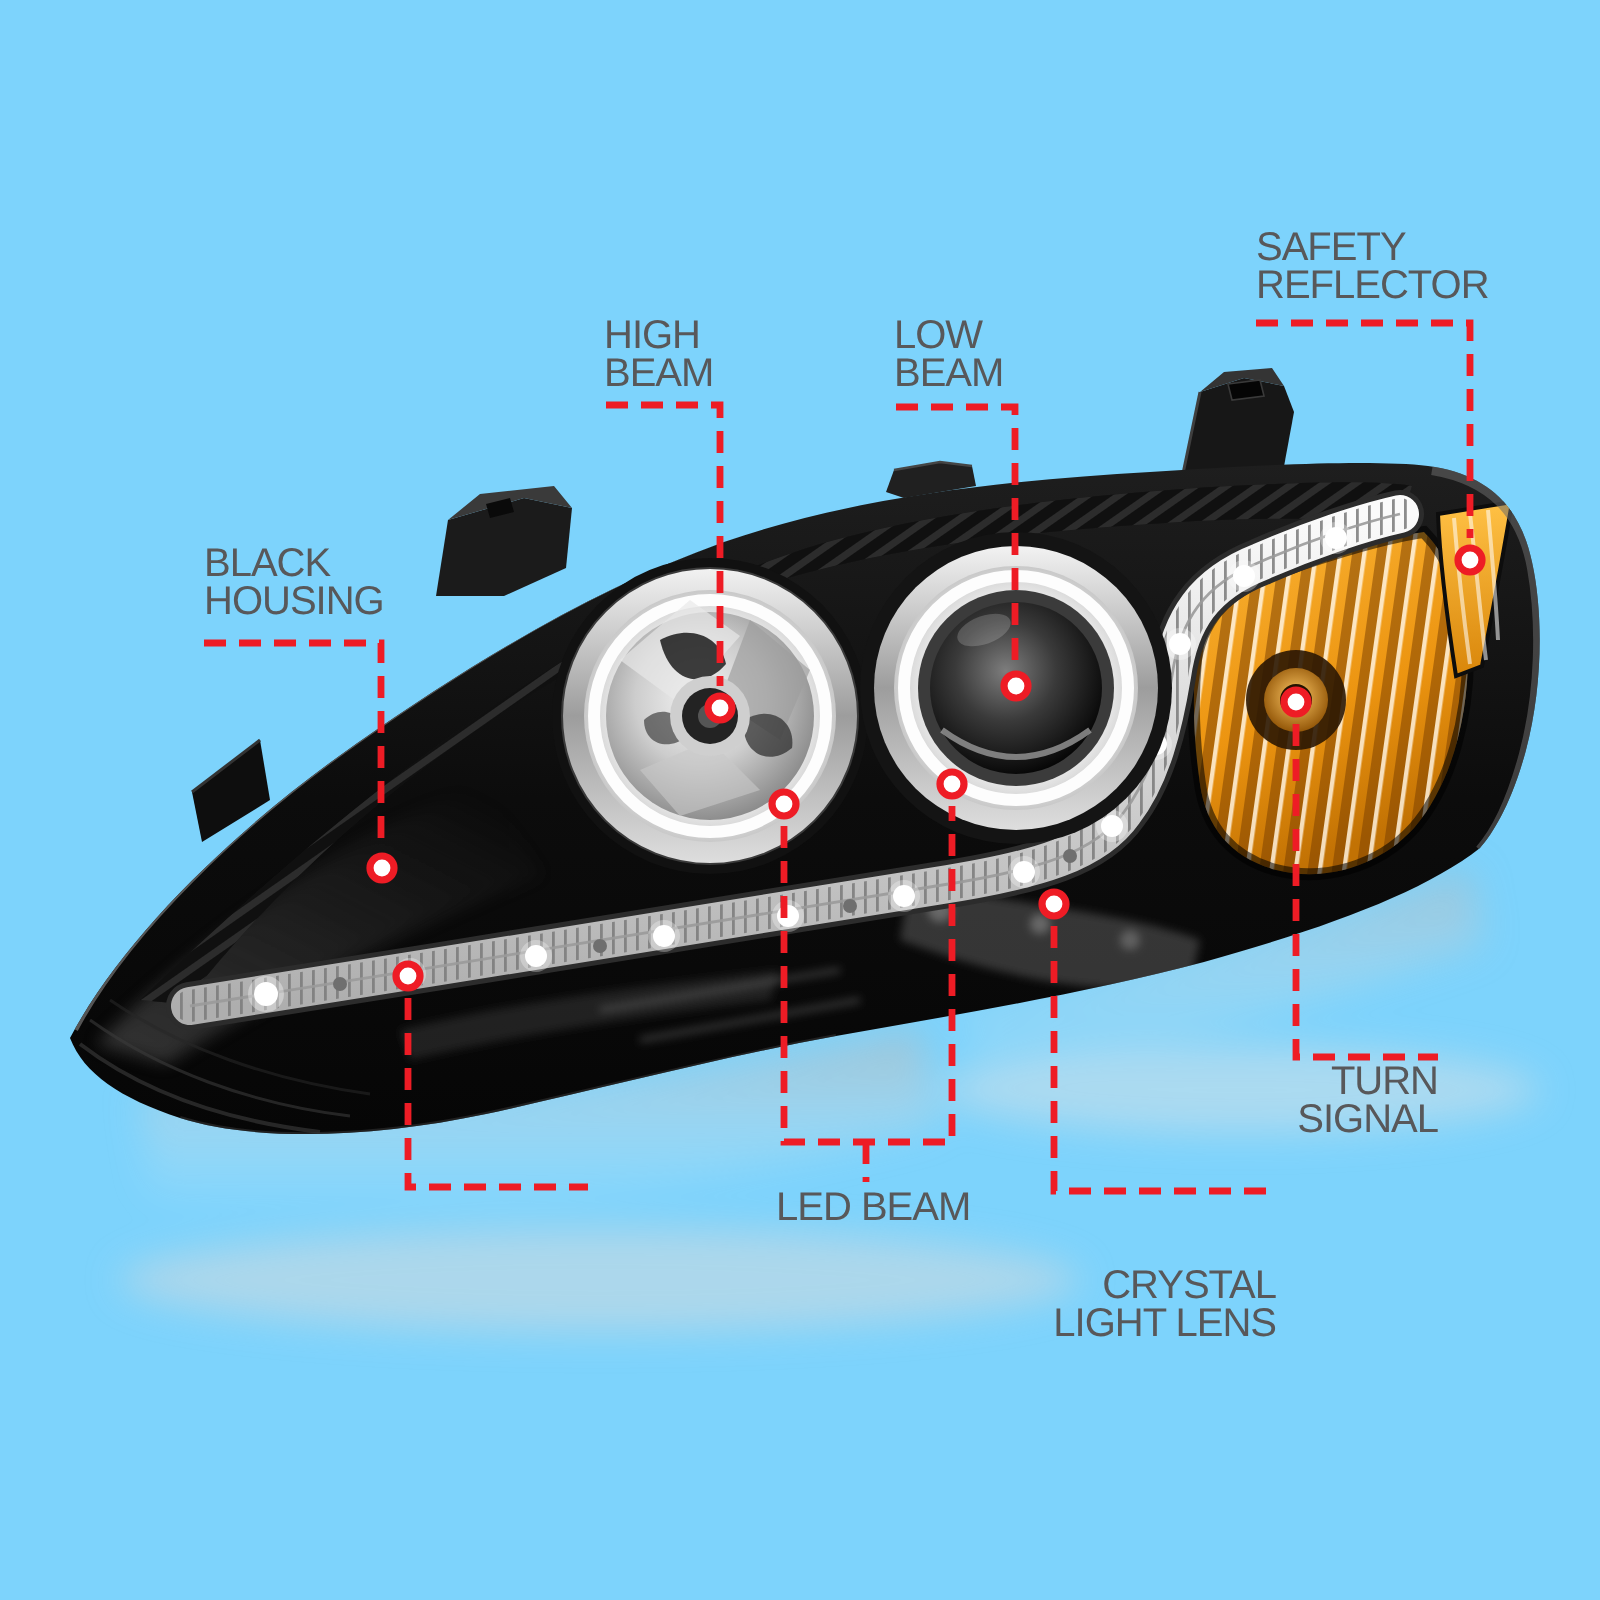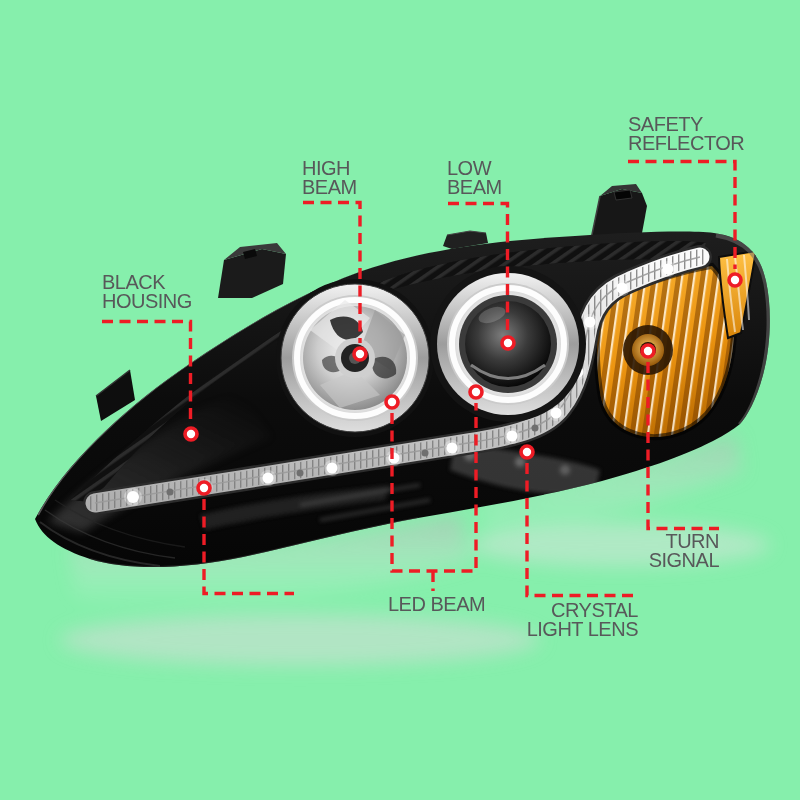--- a/index.html
+++ b/index.html
@@ -1,17 +1,17 @@
 <!DOCTYPE html>
 <html style="--label: #58585a;"><head>
 <meta charset="utf-8">
 <style>
   html,body{margin:0;padding:0;background:#ffffff;}
   .stage{
-    position:relative;width:800px;height:800px;background:#86efac;overflow:hidden;
+    position:relative;width:800px;height:800px;background:#7dd3fc;overflow:hidden;
     font-family:"Liberation Sans",sans-serif;
   }
   .art,.overlay{position:absolute;left:0;top:0;width:800px;height:800px;}
   .overlay{pointer-events:none;}
   .callout-label{
     position:absolute;
     color:var(--label,#58585a);
     font-size:20px;line-height:19px;font-weight:400;letter-spacing:-0.5px;
   }
   .callout-label span{display:block;}
@@ -276,18 +276,18 @@
     <span>SIGNAL</span>
   </div>
   <div class="callout-label" style="left:102px;top:273px">
     <span>BLACK</span>
     <span>HOUSING</span>
   </div>
   <div class="callout-label" style="left:388px;top:595px">
     <span>LED BEAM</span>
     <span></span>
   </div>
-  <div class="callout-label" style="right:162px;top:601px;text-align:right">
+  <div class="callout-label" style="right:162px;top:634px;text-align:right">
     <span>CRYSTAL</span>
     <span>LIGHT LENS</span>
   </div>
 
 </div>
 
 </body></html>

